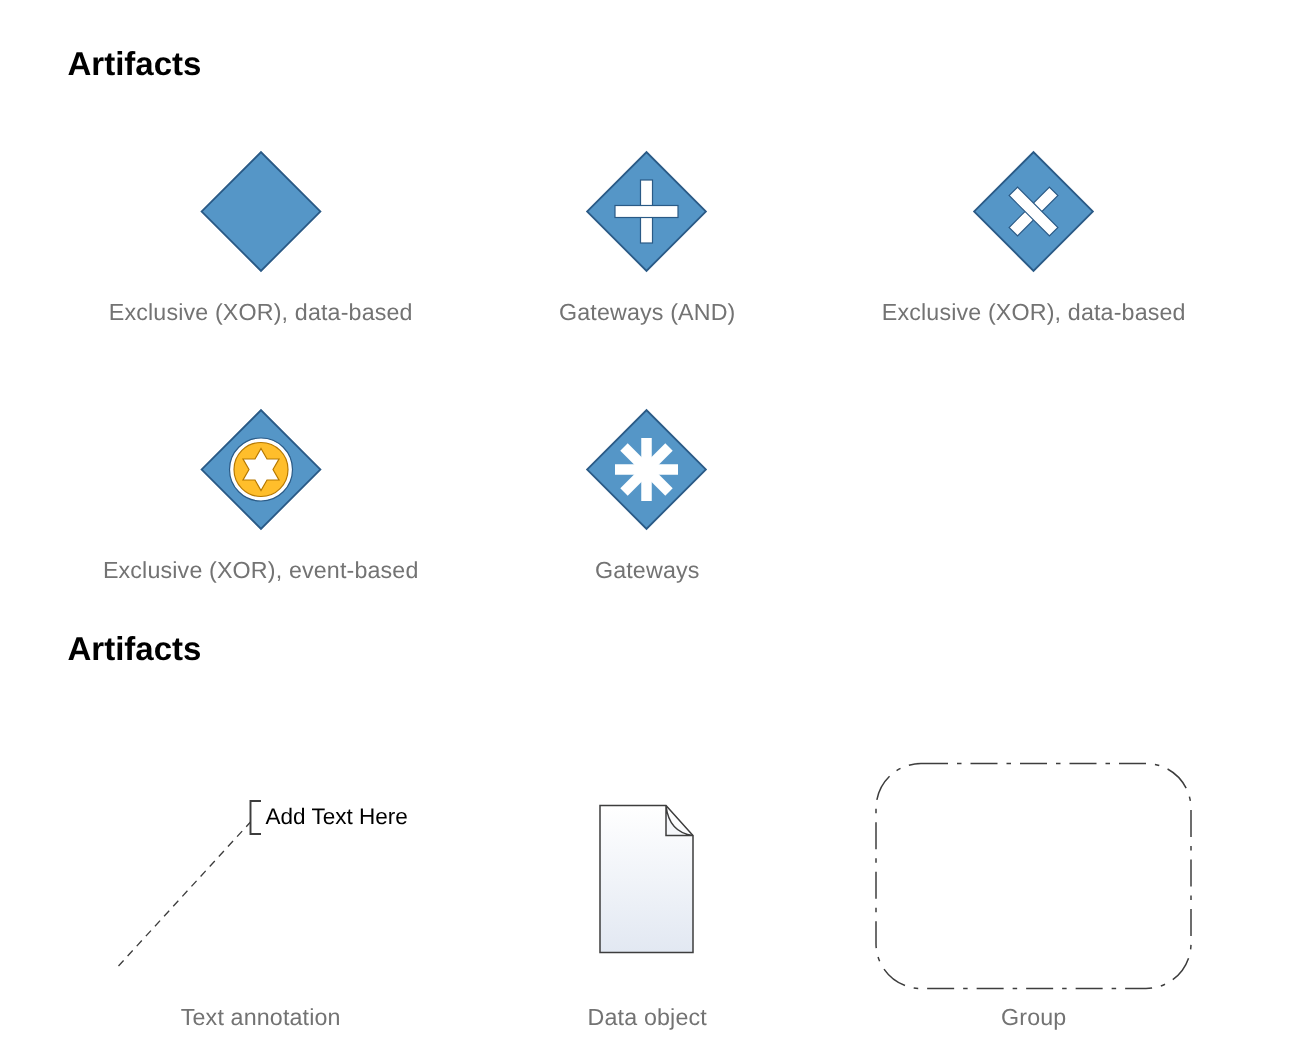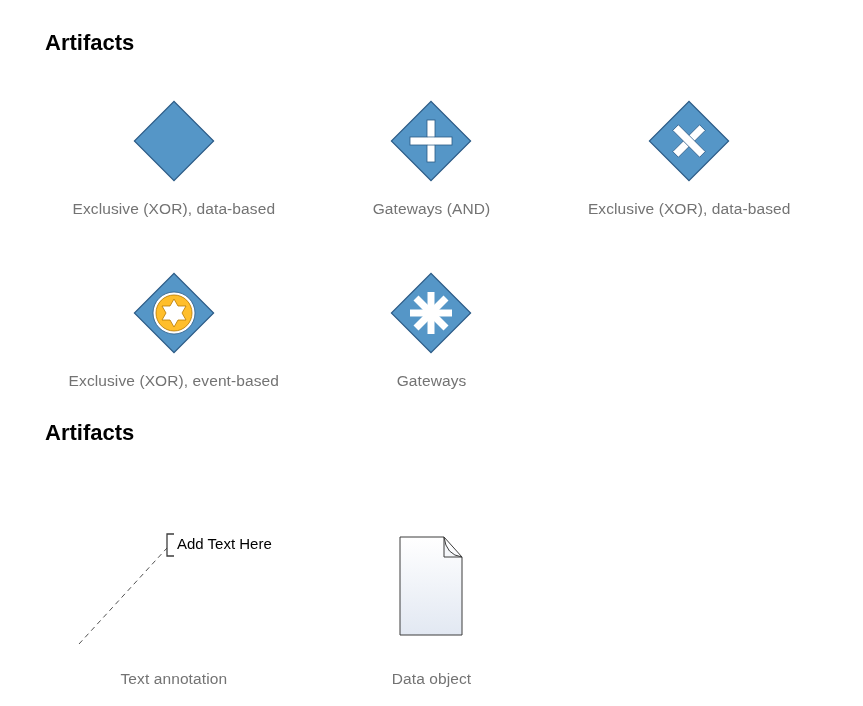--- a/index.html
+++ b/index.html
@@ -151,14 +151,22 @@
             <stop offset="100%" stop-color="#e2e8f2"></stop>
           </linearGradient>
         </defs>
         <path d="M 14 6 L 58 6 L 76 26 L 76 104 L 14 104 Z" fill="url(#paperGrad)" stroke="#3d3d3d" stroke-width="1"></path>
         <path d="M 58 6 L 58 26 L 76 26 Q 60 24 58 6 Z" fill="#f5f7fa" stroke="#3d3d3d" stroke-width="1"></path>
       </svg>
     </div>
     <div class="label">Data object</div>
   </div>
 
+  <div class="cell">
+    <div class="shape">
+      <svg width="230" height="170" viewBox="0 0 230 170">
+        <rect x="10" y="8" width="210" height="150" rx="30" ry="30" fill="none" stroke="#3d3d3d" stroke-width="1" stroke-dasharray="18,6,3,6"></rect>
+      </svg>
+    </div>
+    <div class="label">Group</div>
+  </div>
 
 </div>
 
 </body></html>

